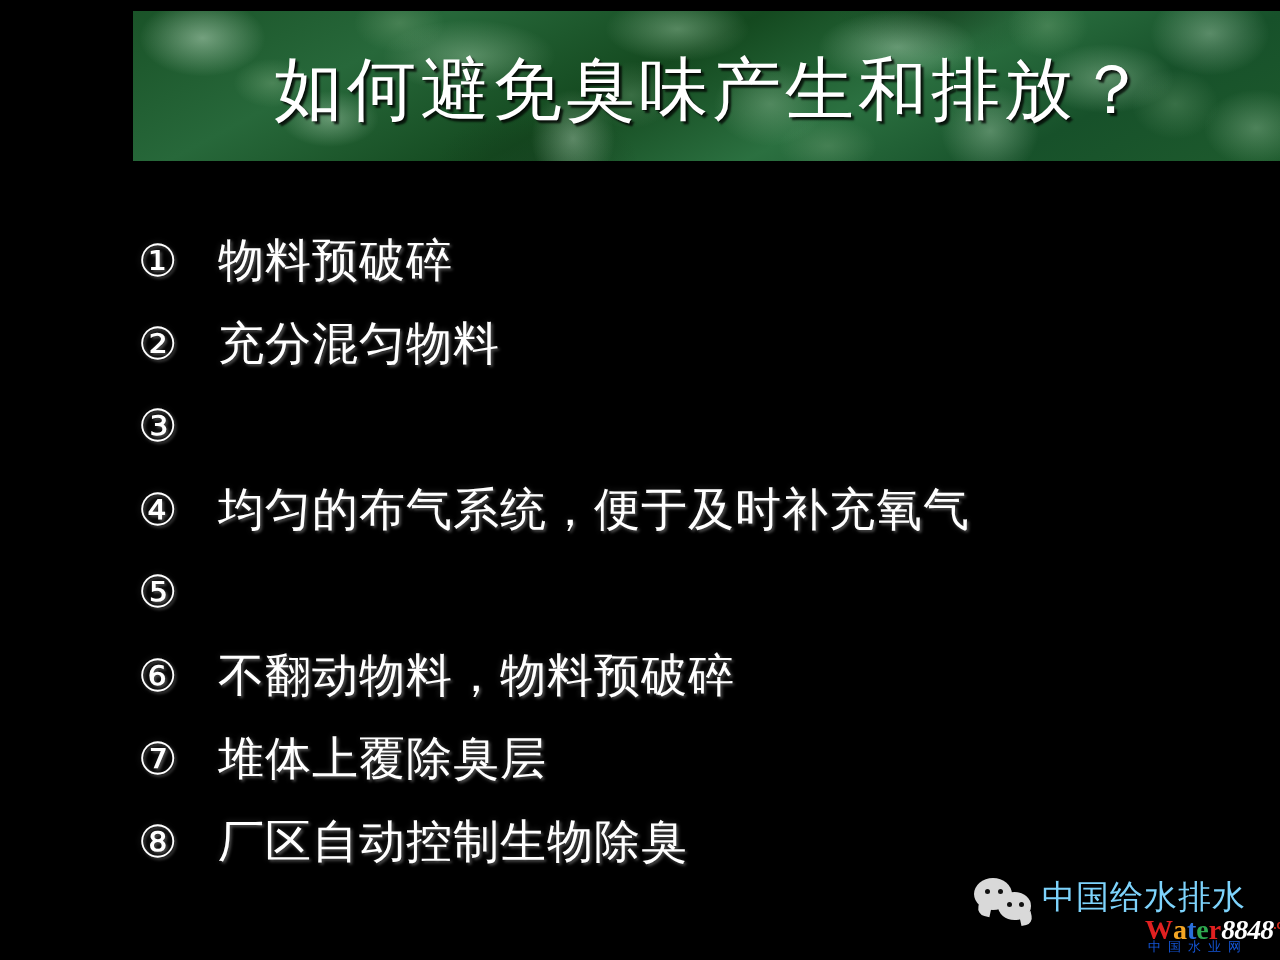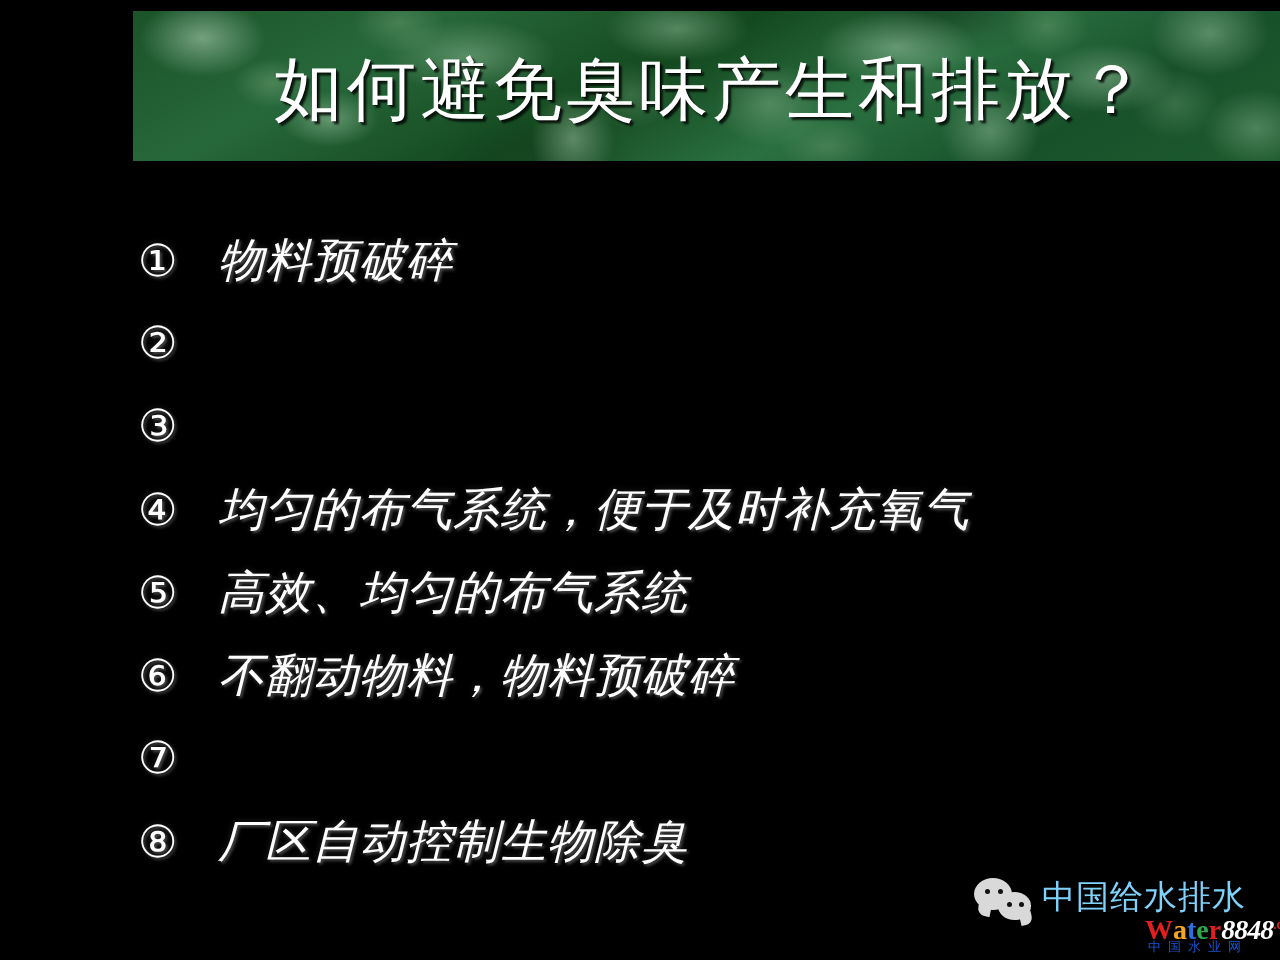--- a/index.html
+++ b/index.html
@@ -90,21 +90,20 @@
   }
   .list-marker {
     width: 80px;
     flex: 0 0 80px;
     font-size: 44px;
     color: #ffffff;
   }
   .list-label {
     flex: 1 1 auto;
     letter-spacing: 1px;
-    font-style: italic;
   }
 
   
   .watermark {
     position: absolute;
     left: 972px;
     top: 874px;
     width: 300px;
     height: 82px;
   }
@@ -211,43 +210,44 @@
 
   <div class="list">
 
     <div class="list-item">
       <div class="list-marker">①</div>
       <div class="list-label">物料预破碎</div>
     </div>
 
     <div class="list-item">
       <div class="list-marker">②</div>
+      <div class="list-label">充分混匀物料</div>
     </div>
 
     <div class="list-item">
       <div class="list-marker">③</div>
     </div>
 
     <div class="list-item">
       <div class="list-marker">④</div>
       <div class="list-label">均匀的布气系统，便于及时补充氧气</div>
     </div>
 
     <div class="list-item">
       <div class="list-marker">⑤</div>
-      <div class="list-label">高效、均匀的布气系统</div>
     </div>
 
     <div class="list-item">
       <div class="list-marker">⑥</div>
       <div class="list-label">不翻动物料，物料预破碎</div>
     </div>
 
     <div class="list-item">
       <div class="list-marker">⑦</div>
+      <div class="list-label">堆体上覆除臭层</div>
     </div>
 
     <div class="list-item">
       <div class="list-marker">⑧</div>
       <div class="list-label">厂区自动控制生物除臭</div>
     </div>
 
   </div>
 
   <div class="watermark">

